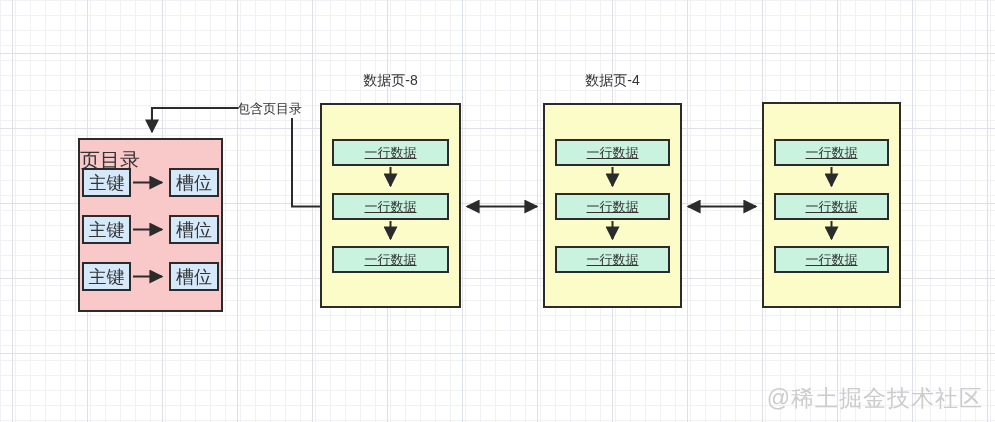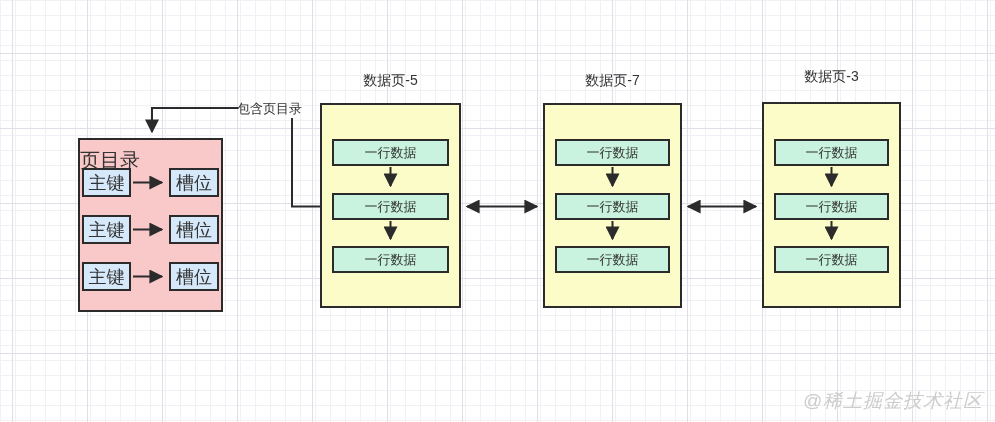--- a/index.html
+++ b/index.html
@@ -22,57 +22,56 @@
   .directory{background:#f9c9c9;}
   .dir-title{font-size:20px;margin-top:7px;}
   .small-box{
     position:absolute;box-sizing:border-box;border:2px solid #2b2b2b;
     background:#d6e9fb;font-size:18px;display:flex;align-items:center;justify-content:center;
   }
   .page{background:#fcfcc9;}
   .page-title{position:absolute;font-size:14px;text-align:center;white-space:nowrap;}
   .row-box{
     position:absolute;box-sizing:border-box;border:2px solid #2b2b2b;
-    background:#c9f3df;font-size:13px;display:flex;align-items:center;justify-content:center;
+    background:#c9f3df;font-size:13px;display:flex;align-items:center;justify-content:center;text-decoration:underline;
   }
   .connector-label{position:absolute;font-size:13px;white-space:nowrap;}
-  .watermark{position:absolute;right:12px;bottom:8px;font-size:19px;color:#cccccc;letter-spacing:1px;font-style:italic;}
+  .watermark{position:absolute;right:12px;bottom:8px;font-size:23px;color:#cccccc;letter-spacing:1px;}
   svg.connectors{position:absolute;left:0;top:0;pointer-events:none;}
 </style>
 </head>
 <body>
 
 <div class="canvas">
 
   <div class="box directory" style="left:78px;top:138px;width:145px;height:174px;">
     <div class="dir-title">页目录</div>
   </div>
 
   <div class="small-box" style="left:82px;top:168px;width:49px;height:29px;">主键</div>
   <div class="small-box" style="left:169px;top:168px;width:50px;height:29px;">槽位</div>
   <div class="small-box" style="left:82px;top:215px;width:49px;height:29px;">主键</div>
   <div class="small-box" style="left:169px;top:215px;width:50px;height:29px;">槽位</div>
   <div class="small-box" style="left:82px;top:262px;width:49px;height:29px;">主键</div>
   <div class="small-box" style="left:169px;top:262px;width:50px;height:29px;">槽位</div>
 
   <div class="connector-label" style="left:237px;top:100px;font-family:Liberation Serif, serif;">包含页目录</div>
 
-  <div class="page-title" style="left:320px;top:72px;width:141px;">数据页-5</div>
+  <div class="page-title" style="left:320px;top:72px;width:141px;">数据页-8</div>
   <div class="box page" style="left:320px;top:103px;width:141px;height:205px;"></div>
   <div class="row-box" style="left:332px;top:139px;width:117px;height:27px;">一行数据</div>
   <div class="row-box" style="left:332px;top:193px;width:117px;height:27px;">一行数据</div>
   <div class="row-box" style="left:332px;top:246px;width:117px;height:27px;">一行数据</div>
 
-  <div class="page-title" style="left:543px;top:72px;width:139px;">数据页-7</div>
+  <div class="page-title" style="left:543px;top:72px;width:139px;">数据页-4</div>
   <div class="box page" style="left:543px;top:103px;width:139px;height:205px;"></div>
   <div class="row-box" style="left:555px;top:139px;width:115px;height:27px;">一行数据</div>
   <div class="row-box" style="left:555px;top:193px;width:115px;height:27px;">一行数据</div>
   <div class="row-box" style="left:555px;top:246px;width:115px;height:27px;">一行数据</div>
 
-  <div class="page-title" style="left:762px;top:68px;width:139px;">数据页-3</div>
   <div class="box page" style="left:762px;top:102px;width:139px;height:206px;"></div>
   <div class="row-box" style="left:774px;top:139px;width:115px;height:27px;">一行数据</div>
   <div class="row-box" style="left:774px;top:193px;width:115px;height:27px;">一行数据</div>
   <div class="row-box" style="left:774px;top:246px;width:115px;height:27px;">一行数据</div>
 
   <svg class="connectors" width="995" height="422" viewBox="0 0 995 422">
     <defs>
       <marker id="arrow" viewBox="0 0 10 10" refX="9" refY="5" markerWidth="7" markerHeight="7" orient="auto-start-reverse">
         <path d="M0,0 L10,5 L0,10 z" fill="#2b2b2b"></path>
       </marker>

